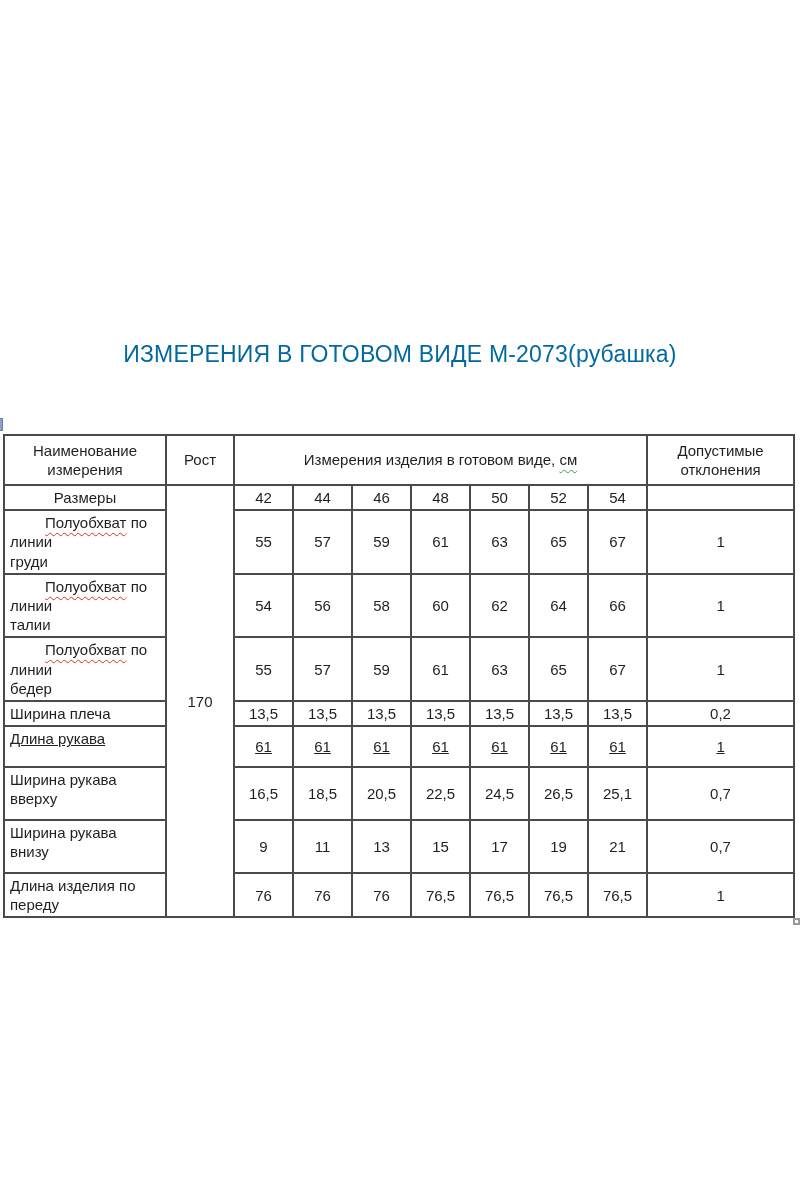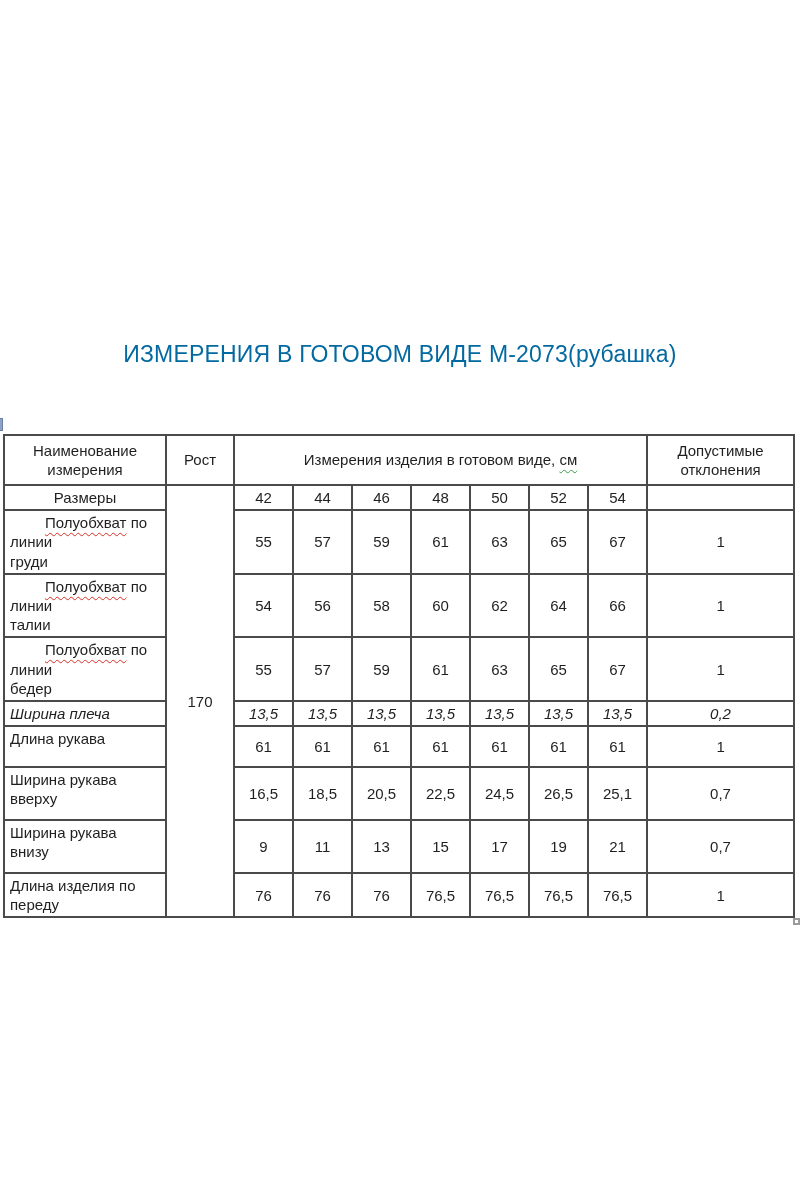--- a/index.html
+++ b/index.html
@@ -51,22 +51,22 @@
     padding-left: 2px;
   }
   .rost-cell, .val-cell, .dev-cell {
     text-align: center;
     vertical-align: middle;
   }
   tbody tr:nth-child(1) { height: 25px; }
   tbody tr:nth-child(2) { height: 55px; }
   tbody tr:nth-child(3) { height: 55px; }
   tbody tr:nth-child(4) { height: 55px; }
-  tbody tr:nth-child(5) { height: 18px; font-style: italic; }
-  tbody tr:nth-child(6) { height: 41px; }
+  tbody tr:nth-child(5) { height: 18px; }
+  tbody tr:nth-child(6) { height: 41px; text-decoration: underline; }
   tbody tr:nth-child(7) { height: 53px; }
   tbody tr:nth-child(8) { height: 53px; }
   tbody tr:nth-child(9) { height: 40px; }
   .sq-red {
     text-decoration-line: underline;
     text-decoration-style: wavy;
     text-decoration-color: #d93025;
     text-decoration-thickness: 1px;
     text-underline-offset: 4px;
     text-decoration-skip-ink: none;

